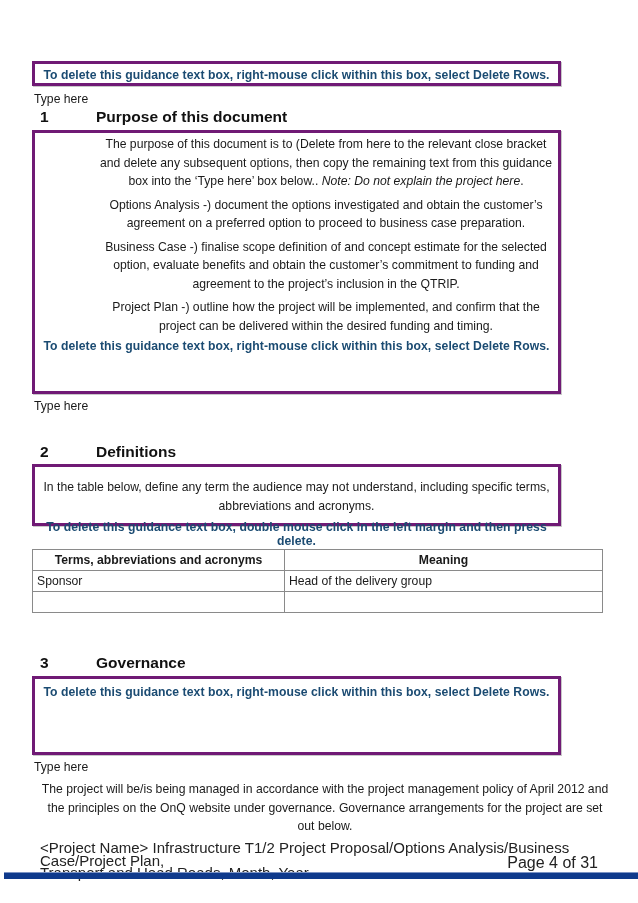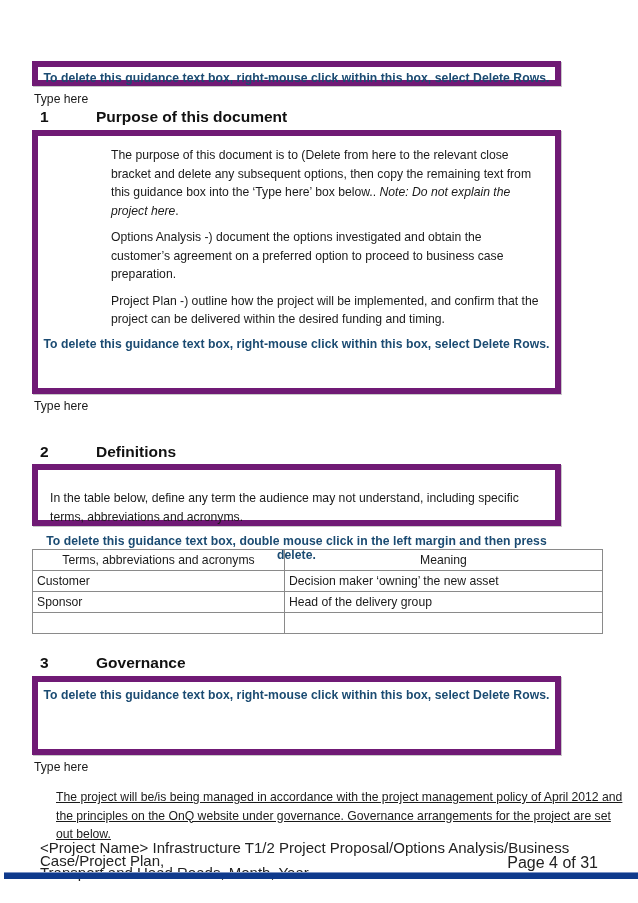--- a/index.html
+++ b/index.html
@@ -2,102 +2,99 @@
 <html><head>
   <meta charset="utf-8">
   <style>
     html, body { margin: 0; padding: 0; }
     body {
       width: 638px; height: 903px; background: #ffffff; position: relative; overflow: hidden;
       font-family: "Liberation Sans", sans-serif; color: #1a1a1a; font-size: 12.2px;
     }
     .abs { position: absolute; }
     .box {
-      position: absolute; left: 32px; width: 529px; border: 6px solid #701a75;
+      position: absolute; left: 32px; width: 529px; border: 3px solid #701a75;
       box-shadow: 1px 1px 0 #c8c8c8; background: #fff; box-sizing: border-box;
     }
     .guide {
       color: #1b4b72; font-weight: bold; font-size: 12.2px; text-align: center; letter-spacing: 0.05px;
     }
     .typehere { position: absolute; left: 34px; font-size: 12.2px; }
     .heading {
       position: absolute; left: 40px; font-size: 15.5px; font-weight: bold; color: #111;
     }
     .heading .num { display: inline-block; width: 56px; }
-    .para { line-height: 18.5px; margin: 8px; }
+    .para { line-height: 18.5px; margin: 0; text-align: center; }
     .indent { padding-left: 65px; padding-right: 6px; }
     table.defs {
       position: absolute; left: 32px; top: 549px; width: 571px; border-collapse: collapse;
       font-size: 12.2px;
     }
     table.defs td, table.defs th {
       border: 1px solid #8a8a8a; height: 20px; padding: 0 4px; font-weight: normal; text-align: left;
     }
-    table.defs th { text-align: center; }
+    table.defs th { text-align: center; font-weight: bold; }
     .footer { position: absolute; left: 40px; top: 842px; font-size: 15px; line-height: 12.5px; color: #222; }
     .pagenum { position: absolute; right: 40px; top: 854px; font-size: 16px; color: #222; }
     .bar { position: absolute; left: 4px; right: 0; top: 872px; height: 6px; background: #0f3a8c; border-top: 1px solid #7c93c4; }
   </style>
 </head>
 <body>
 
 <div class="box" style="top:61px;height:25px;">
   <div class="guide" style="line-height:23px;">To delete this guidance text box, right-mouse click within this box, select Delete Rows.</div>
 </div>
 <div class="typehere" style="top:92px;">Type here</div>
 
 <div class="heading" style="top:108px;">
   <span class="num">1</span><span>Purpose of this document</span>
 </div>
 <div class="box" style="top:130px;height:264px;padding-top:2px;">
   <p class="para indent">
     <span>The purpose of this document is to (Delete from here to the relevant close bracket and delete any subsequent options, then copy the remaining text from this guidance box into the ‘Type here’ box below.. </span><i>Note: Do not explain the project here</i><span>.</span>
   </p>
   <p class="para indent" style="margin-top:5px;">Options Analysis -) document the options investigated and obtain the customer’s agreement on a preferred option to proceed to business case preparation.</p>
+  <p class="para indent" style="margin-top:5px;">Business Case -) finalise scope definition of and concept estimate for the selected option, evaluate benefits and obtain the customer’s commitment to funding and agreement to the project’s inclusion in the QTRIP.</p>
   <p class="para indent" style="margin-top:5px;">Project Plan -) outline how the project will be implemented, and confirm that the project can be delivered within the desired funding and timing.</p>
   <div class="guide" style="margin-top:4px;">To delete this guidance text box, right-mouse click within this box, select Delete Rows.</div>
 </div>
 <div class="typehere" style="top:399px;">Type here</div>
 
 <div class="heading" style="top:443px;">
   <span class="num">2</span><span>Definitions</span>
 </div>
 <div class="box" style="top:464px;height:62px;padding:11px 4px 0 4px;">
   <p class="para">In the table below, define any term the audience may not understand, including specific terms, abbreviations and acronyms.</p>
   <div class="guide" style="margin-top:5px;">To delete this guidance text box, double mouse click in the left margin and then press delete.</div>
 </div>
 
 <table class="defs">
   <tbody>
       <tr>
     <th style="width:243px;">Terms, abbreviations and acronyms</th>
     <th>Meaning</th>
   </tr>
   <tr>
-    <td>Customer</td>
-    <td>Decision maker ‘owning’ the new asset</td>
-  </tr>
-  <tr>
     <td>Sponsor</td>
     <td>Head of the delivery group</td>
   </tr>
   <tr>
     <td></td>
     <td></td>
   </tr>
 </tbody>
   </table>
 
 <div class="heading" style="top:654px;">
   <span class="num">3</span><span>Governance</span>
 </div>
 <div class="box" style="top:676px;height:79px;padding:1px 4px 0 4px;">
   <div class="guide" style="margin-top:5px;">To delete this guidance text box, right-mouse click within this box, select Delete Rows.</div>
 </div>
 <div class="typehere" style="top:760px;">Type here</div>
-<p class="para abs" style="left:48px;top:780px;width:570px;text-decoration:underline;">The project will be/is being managed in accordance with the project management policy of April 2012 and the principles on the OnQ website under governance. Governance arrangements for the project are set out below.</p>
+<p class="para abs" style="left:40px;top:780px;width:570px;">The project will be/is being managed in accordance with the project management policy of April 2012 and the principles on the OnQ website under governance. Governance arrangements for the project are set out below.</p>
 
 <div class="footer">
   <div>&lt;Project Name&gt; Infrastructure T1/2 Project Proposal/Options Analysis/Business Case/Project Plan,</div>
   <div>Transport and Head Roads, Month, Year</div>
 </div>
 <div class="pagenum">Page 4 of 31</div>
 <div class="bar"></div>
 
 </body></html>

